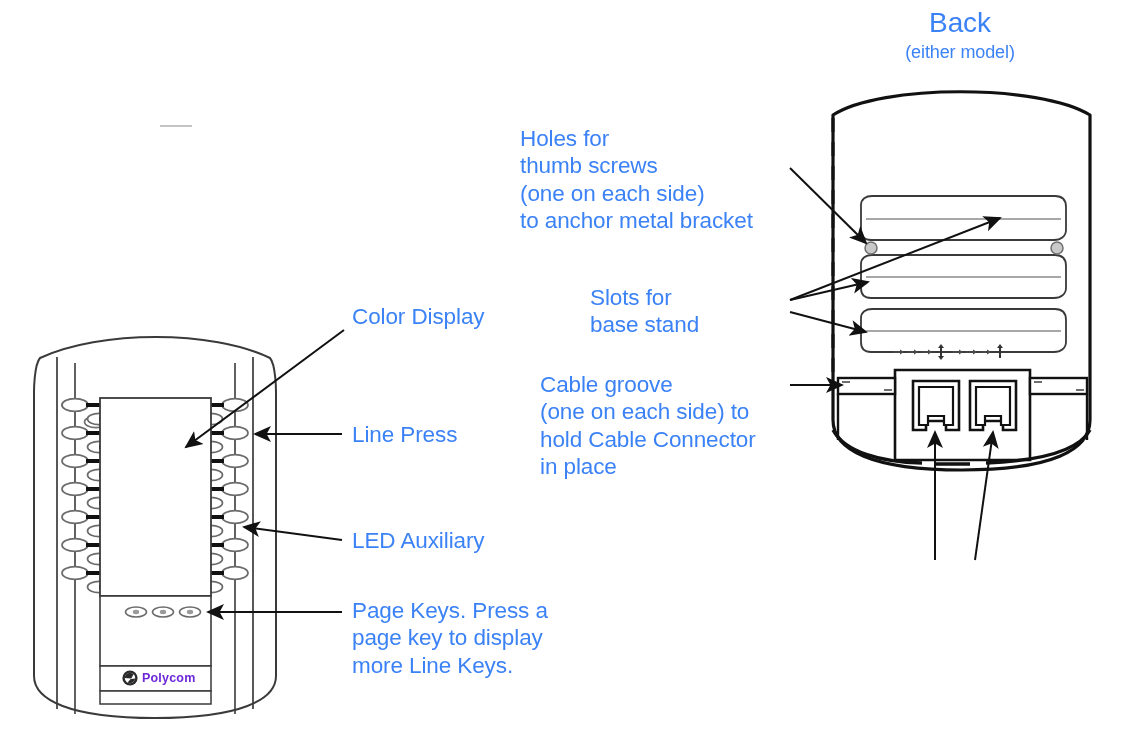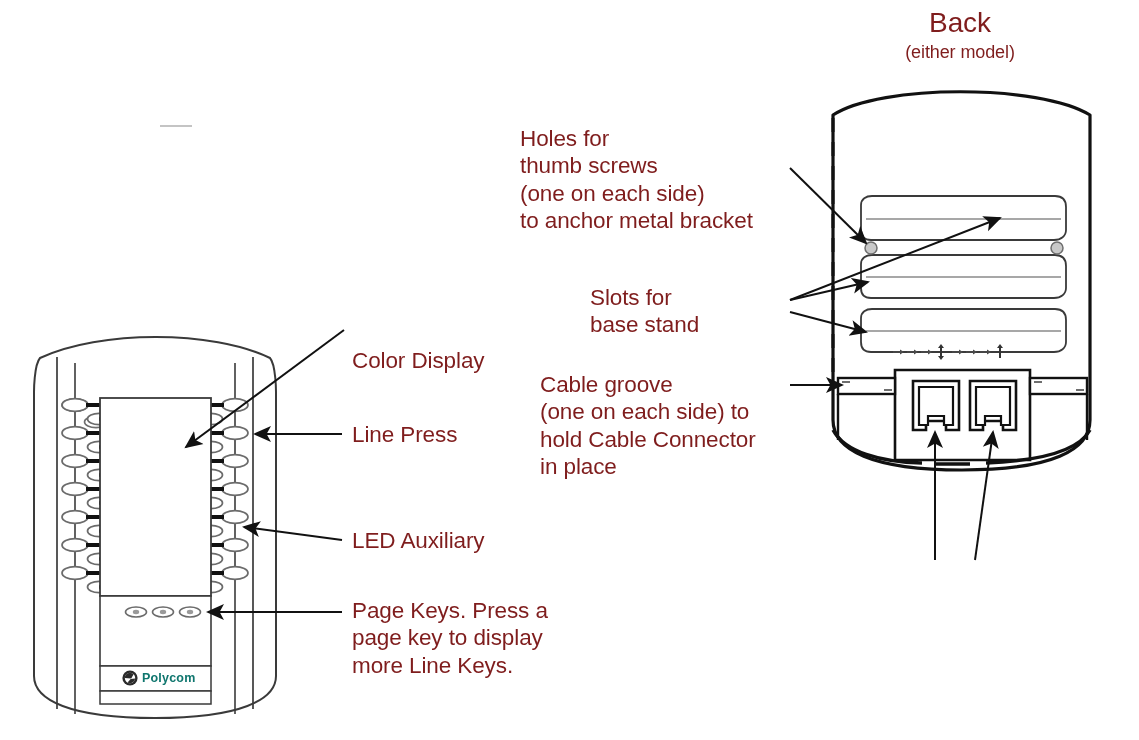--- a/index.html
+++ b/index.html
@@ -9,21 +9,21 @@
     font-family:"Liberation Sans","DejaVu Sans",sans-serif;
     color:#1a1a1a;
     overflow:hidden;
     position:relative;
   }
   #stage{position:relative;width:1139px;height:740px;}
   #stage svg{position:absolute;top:0;left:0;}
   .lbl{
     position:absolute;
     font-family:"Liberation Sans","DejaVu Sans",sans-serif;
-    color:#7f1d1d;
+    color:#3b82f6;
     line-height:1.22;
     white-space:pre;
     letter-spacing:-0.1px;
   }
   .t-title{font-size:28px;text-align:center;}
   .t-sub{font-size:18px;text-align:center;}
   .t-body{font-size:22.5px;}
   .ta-r{}
   .ta-l{text-align:left;}
   .ta-c{text-align:center;}
@@ -385,25 +385,25 @@
 
   <div class="lbl t-body ta-r" style="left:590px;top:284px;width:200px;">Slots for
 base stand</div>
 
   <div class="lbl t-body ta-r" style="left:540px;top:371px;width:280px;">Cable groove
 (one on each side) to
 hold Cable Connector
 in place</div>
 
 
-  <div class="lbl t-body ta-l" style="left:352px;top:303px;width:260px;margin-top:44px;">Color Display</div>
+  <div class="lbl t-body ta-l" style="left:352px;top:303px;width:260px;">Color Display</div>
 
   <div class="lbl t-body ta-l" style="left:352px;top:421px;width:260px;">Line Press</div>
 
   <div class="lbl t-body ta-l" style="left:352px;top:527px;width:260px;">LED Auxiliary</div>
 
   <div class="lbl t-body ta-l" style="left:352px;top:597px;width:260px;">Page Keys. Press a
 page key to display
 more Line Keys.</div>
 
-  <div class="lbl ta-l" style="left:142px;top:671px;width:80px;font-size:12.5px;font-weight:bold;color:#0f766e;letter-spacing:0.2px;">Polycom</div>
+  <div class="lbl ta-l" style="left:142px;top:671px;width:80px;font-size:12.5px;font-weight:bold;color:#6d28d9;letter-spacing:0.2px;">Polycom</div>
 
 </div>
 
 </body></html>

